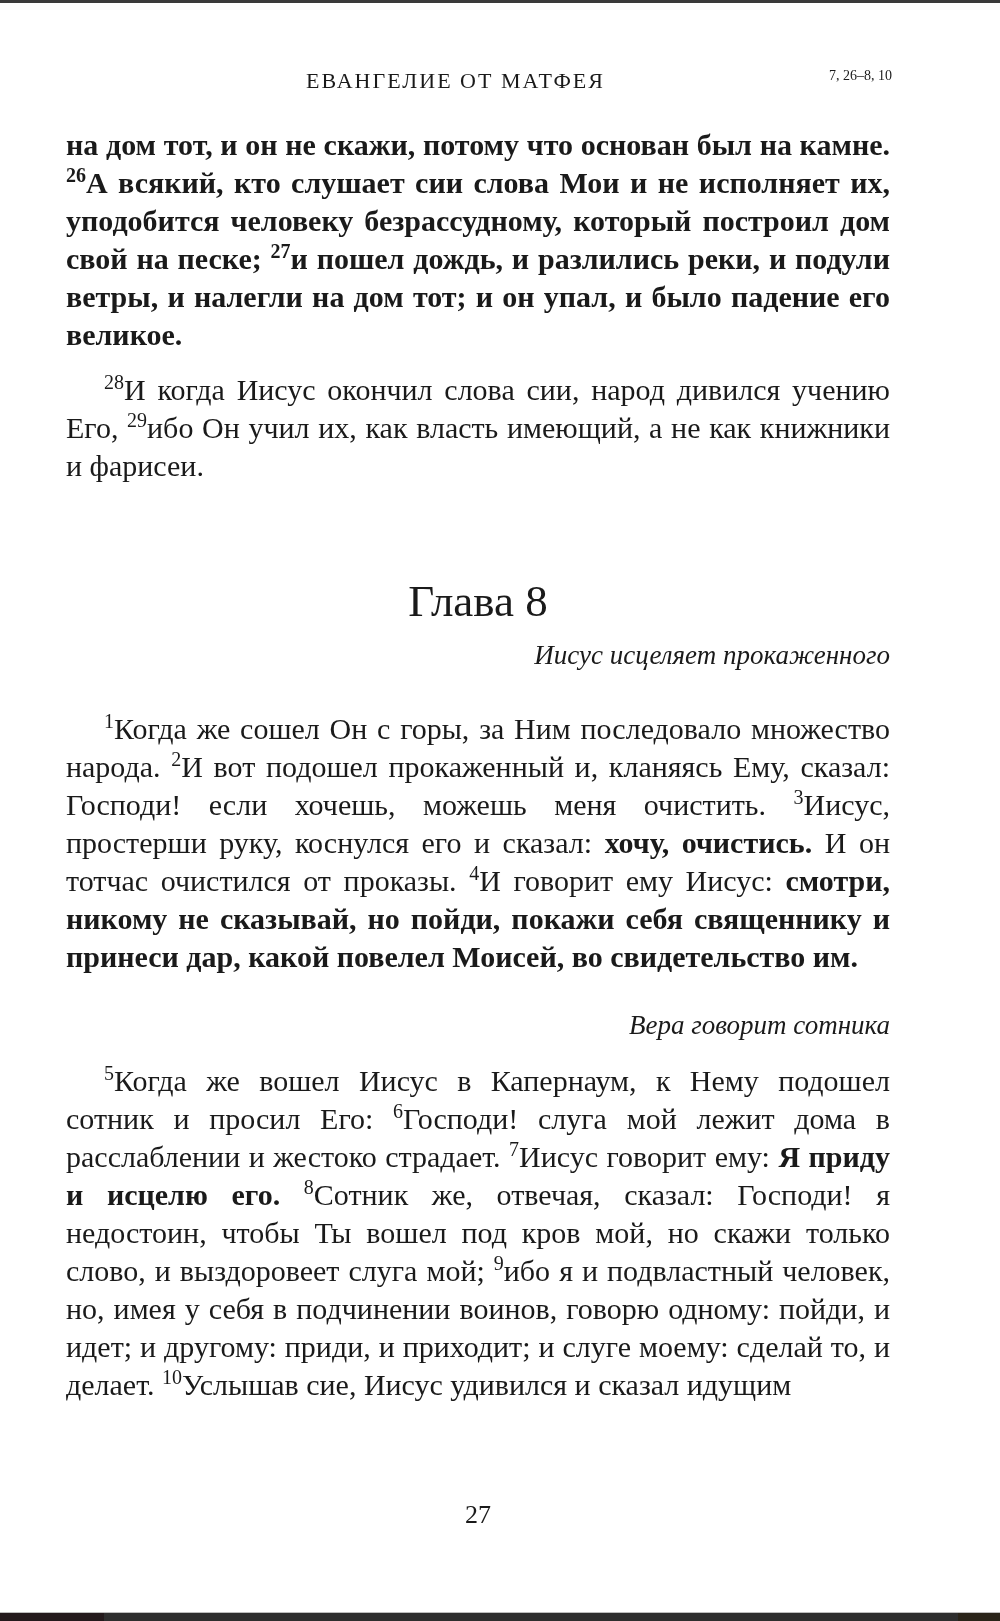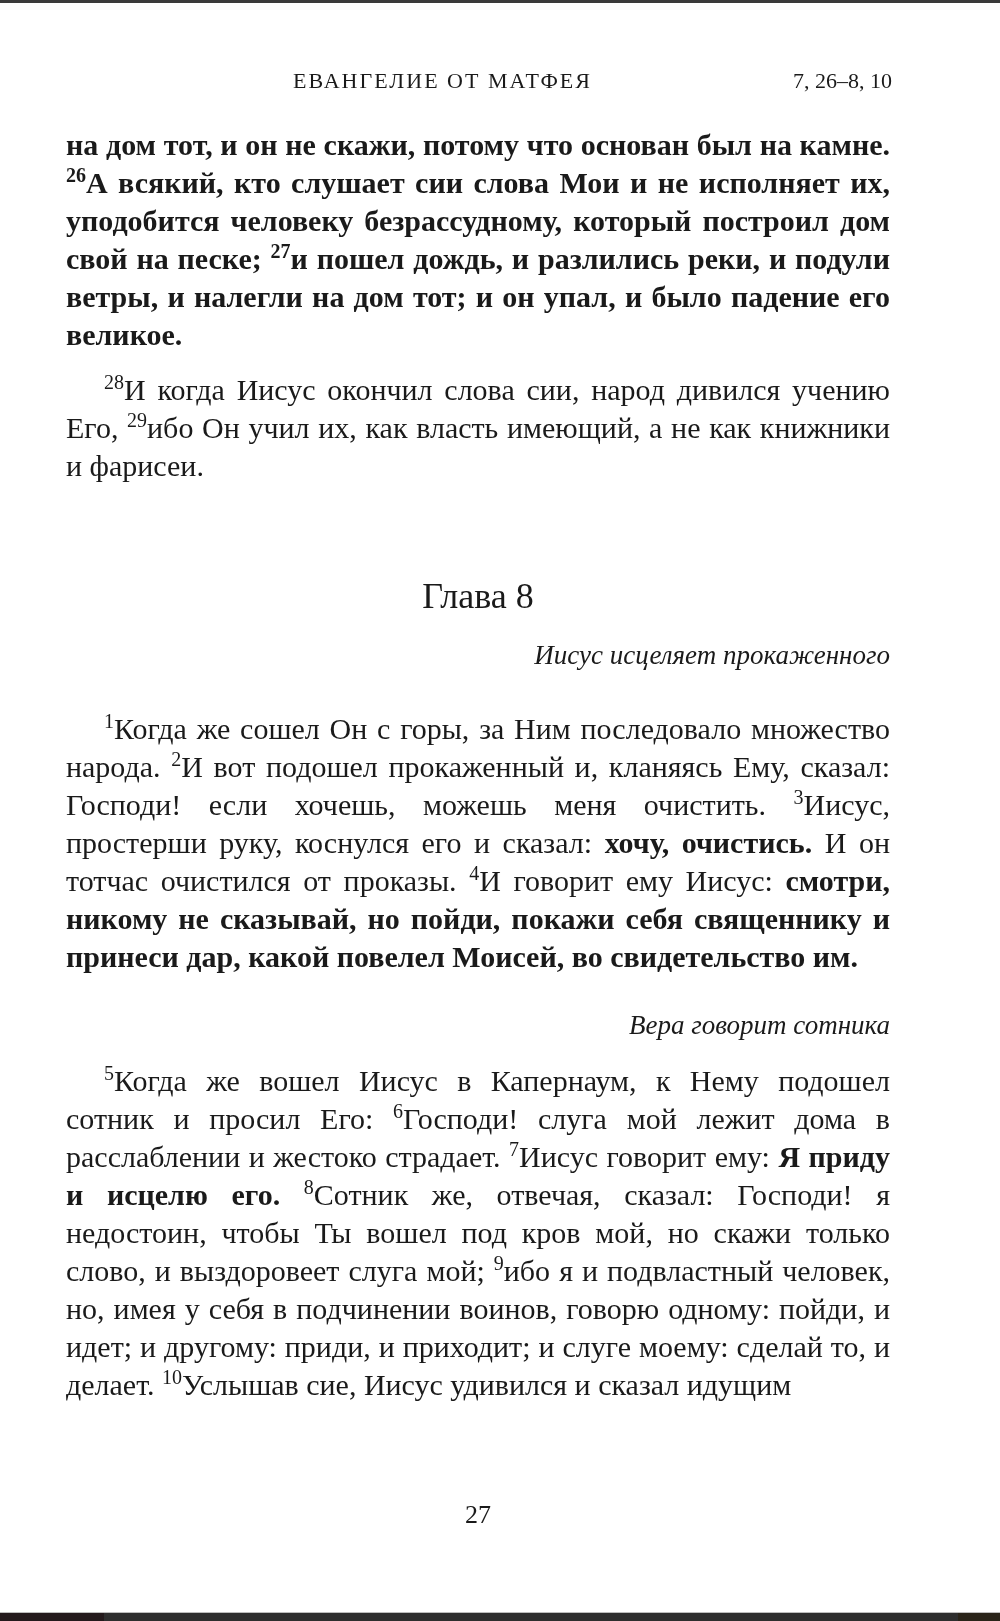--- a/index.html
+++ b/index.html
@@ -42,32 +42,32 @@
     }
     .running-head {
       position: absolute;
       top: 68px;
       left: 0;
       width: 824px;
       height: 30px;
     }
     .running-title {
       position: absolute;
-      left: 227px;
+      left: 240px;
       top: 0;
       font-size: 22px;
       letter-spacing: 2px;
       text-transform: uppercase;
       font-family: "Liberation Serif", serif;
     }
     .running-range {
       position: absolute;
       right: -2px;
       top: 0;
-      font-size: 22px;
+      font-size: 14px;
     }
     .text-block {
       position: absolute;
       left: 0;
       width: 824px;
       font-size: 30px;
       line-height: 38px;
       text-align: justify;
       hyphens: manual;
     }
@@ -83,21 +83,21 @@
       font-size: 20px;
       vertical-align: 11px;
       line-height: 0;
     }
     .chapter-title {
       position: absolute;
       top: 575px;
       left: 0;
       width: 824px;
       text-align: center;
-      font-size: 36px;
+      font-size: 45px;
     }
     .section-title {
       position: absolute;
       right: 0;
       font-style: italic;
       font-size: 27px;
       text-align: center;
     }
     .page-number {
       position: absolute;

